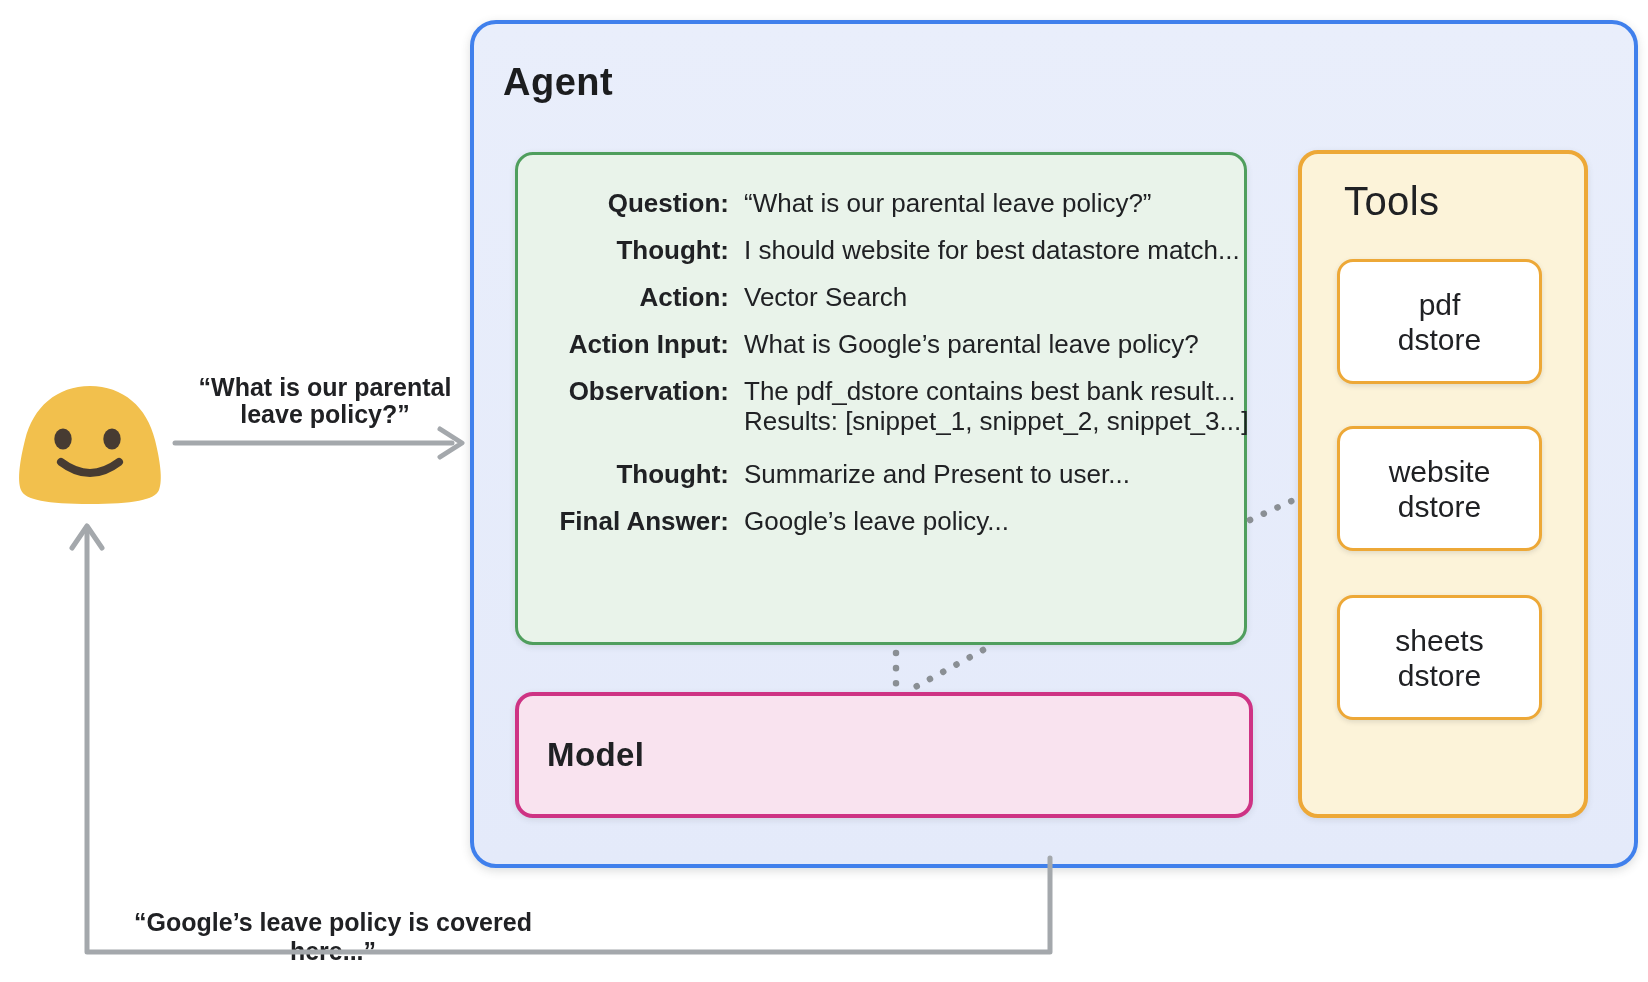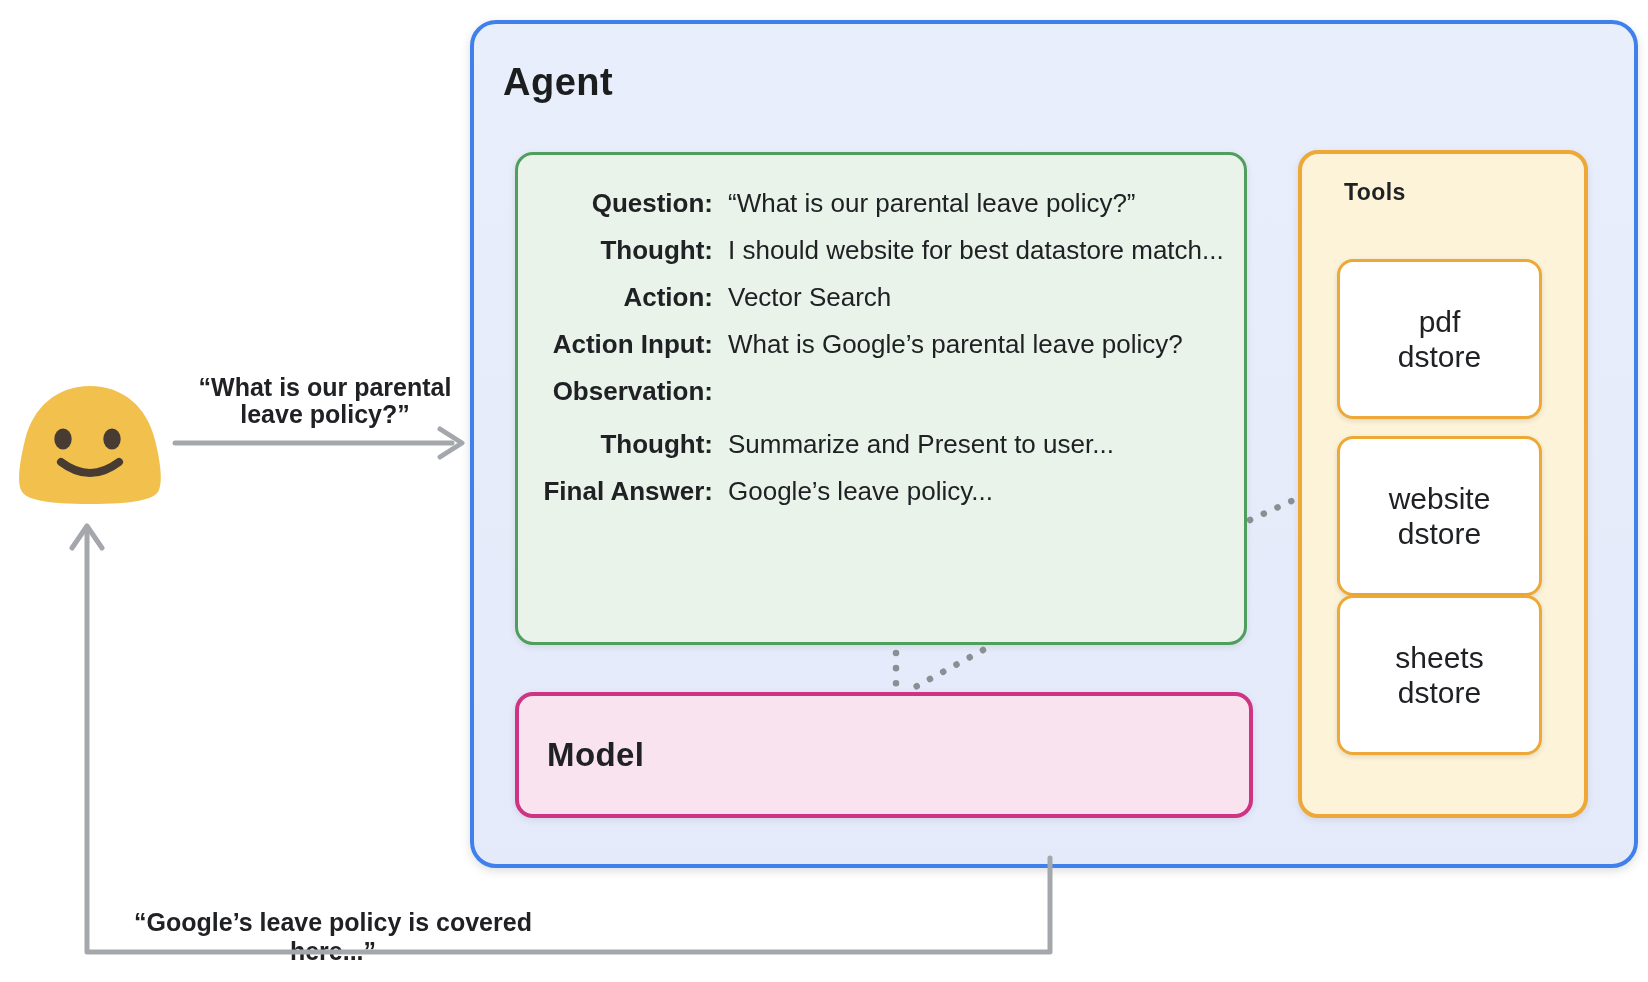--- a/index.html
+++ b/index.html
@@ -33,20 +33,21 @@
 
   
   #scratchpad{
     left:41px; top:128px; width:732px; height:493px;
     background:var(--scratchpad_fill);
     border:3px solid var(--scratchpad_border);
     border-radius:18px;
     box-sizing:border-box;
     box-shadow:0 2px 6px rgba(60,64,67,.12);
     padding-top:33px;
+    padding-left:16px;
   }
   .sp-row{
     display:grid; grid-template-columns:195px 1fr; column-gap:15px;
     margin-bottom:17px; font-size:26px; line-height:30px; white-space:nowrap;
   }
   .sp-row.extra-gap{margin-top:23px;}
   .sp-label{text-align:right; font-weight:700;}
   .sp-value{text-align:left; font-weight:400;}
 
   
@@ -64,34 +65,34 @@
   
   #tools-box{
     left:824px; top:126px; width:290px; height:668px;
     background:var(--tools_fill);
     border:4px solid var(--tools_border);
     border-radius:20px;
     box-sizing:border-box;
     box-shadow:0 2px 6px rgba(60,64,67,.12);
   }
   #tools-title{
-    left:42px; top:25px; font-size:23px; font-weight:700; letter-spacing:.4px;
+    left:42px; top:25px; font-size:40px; font-weight:400; letter-spacing:.4px;
   }
   .tool-card{
-    left:35px; width:205px; height:160px;
+    left:35px; width:205px; height:125px;
     background:var(--card_fill);
     border:3px solid var(--tools_border);
     border-radius:16px;
     box-sizing:border-box;
     box-shadow:0 2px 5px rgba(60,64,67,.15);
     display:flex; flex-direction:column; align-items:center; justify-content:center;
     font-size:30px; line-height:35px; font-weight:500; text-align:right;
   }
   #tool-card-0{top:105px;}
-  #tool-card-1{top:282px;}
+  #tool-card-1{top:272px;}
   #tool-card-2{top:441px;}
 
   
   #request-label{
     left:185px; top:374px; width:280px; text-align:center;
     font-size:25px; line-height:27px; font-weight:600;
   }
   #response-label{
     left:113px; top:908px; width:440px; text-align:center;
     font-size:25px; font-weight:600;
@@ -120,20 +121,24 @@
       <div class="sp-row">
         <span class="sp-label">Action:</span>
         <span class="sp-value">Vector Search</span>
       </div>
       <div class="sp-row">
         <span class="sp-label">Action Input:</span>
         <span class="sp-value">What is Google’s parental leave policy?</span>
       </div>
       <div class="sp-row">
         <span class="sp-label">Observation:</span>
+        <span class="sp-value">
+          <div>The pdf_dstore contains best bank result...</div>
+          <div>Results: [snippet_1, snippet_2, snippet_3...]</div>
+        </span>
       </div>
       <div class="sp-row extra-gap">
         <span class="sp-label">Thought:</span>
         <span class="sp-value">Summarize and Present to user...</span>
       </div>
       <div class="sp-row">
         <span class="sp-label">Final Answer:</span>
         <span class="sp-value">Google’s leave policy...</span>
       </div>
     </div>

